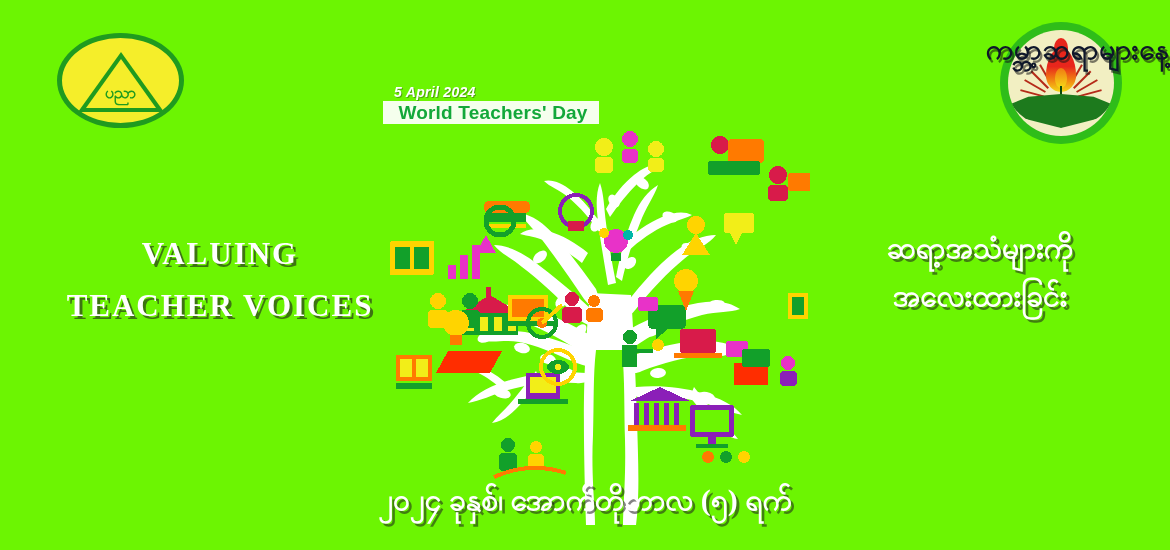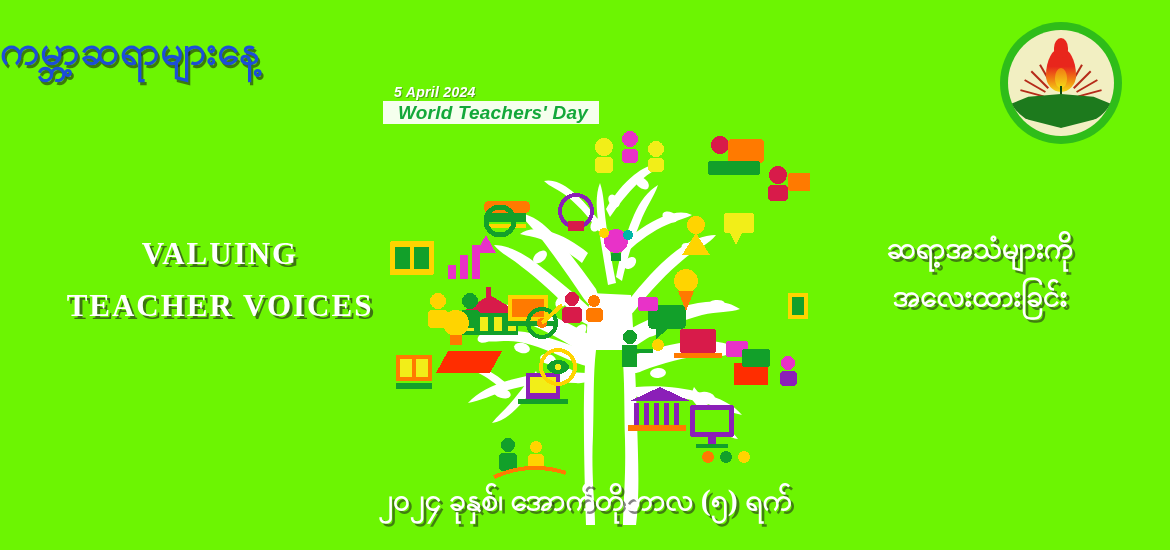--- a/index.html
+++ b/index.html
@@ -85,40 +85,40 @@
   }
   #logo-right .hand{
     position:absolute;left:10px;top:72px;width:102px;height:34px;
     background:#1d7a1d;
     border-radius:0 0 52px 52px / 0 0 34px 34px;
     clip-path:polygon(0 30%,18% 8%,50% 0,82% 8%,100% 30%,100% 62%,50% 100%,0 62%);
   }
 
   
   #title-my{
-    position:absolute;left:0;right:0;top:26px;text-align:left;
-    color:#1d4ed8;font-size:40px;line-height:48px;font-weight:bold;
+    position:absolute;left:0;right:0;top:26px;text-align:right;
+    color:#0f172a;font-size:28px;line-height:48px;font-weight:bold;
     font-family:"DejaVu Sans","Liberation Sans",sans-serif;
     text-shadow:2px 3px 0 rgba(20,20,20,.55);
     letter-spacing:1px;
   }
   #date-en{
     position:absolute;left:394px;top:84px;
     color:#ffffff;font-size:14px;font-weight:bold;font-style:italic;
     text-shadow:1px 1px 0 rgba(60,110,20,.6);
     letter-spacing:.3px;
   }
   #wtd-band{
     position:absolute;left:383px;top:101px;width:216px;height:23px;
     background:rgba(255,255,255,.93);
   }
   #wtd-text{
     position:absolute;left:390px;top:101px;width:206px;height:23px;
     line-height:23px;text-align:center;
-    color:#13a83a;font-size:19px;font-weight:bold;font-style:italic;
+    color:#13a83a;font-size:19px;font-weight:bold;
     letter-spacing:.2px;
   }
 
   
   #slogan-en{
     position:absolute;left:10px;top:228px;width:420px;text-align:center;
     color:#ffffff;font-family:"Liberation Serif","DejaVu Serif",serif;
     font-size:31px;line-height:52px;font-weight:bold;letter-spacing:2px;
     text-shadow:3px 3px 0 rgba(30,30,30,.6);
   }
@@ -141,20 +141,26 @@
   
   #tree{position:absolute;left:390px;top:105px;width:420px;height:420px;}
   #tree svg{display:block;}
   .ico{shape-rendering:crispEdges;}
 </style>
 </head>
 <body>
 
 <div id="poster">
 
+  <div id="logo-left">
+    <div class="ellipse"></div>
+    <div class="tri"></div>
+    <div class="tri-inner"></div>
+    <div class="logo-word">ပညာ</div>
+  </div>
 
   <div id="logo-right">
     <div class="ring"></div>
     <div class="disc"></div>
     <div class="rays">
       <div class="ray" style="transform:translate(-50%,-100%) rotate(-75deg)"></div>
       <div class="ray" style="transform:translate(-50%,-100%) rotate(-60deg)"></div>
       <div class="ray" style="transform:translate(-50%,-100%) rotate(-45deg)"></div>
       <div class="ray" style="transform:translate(-50%,-100%) rotate(-30deg)"></div>
       <div class="ray" style="transform:translate(-50%,-100%) rotate(-15deg)"></div>

